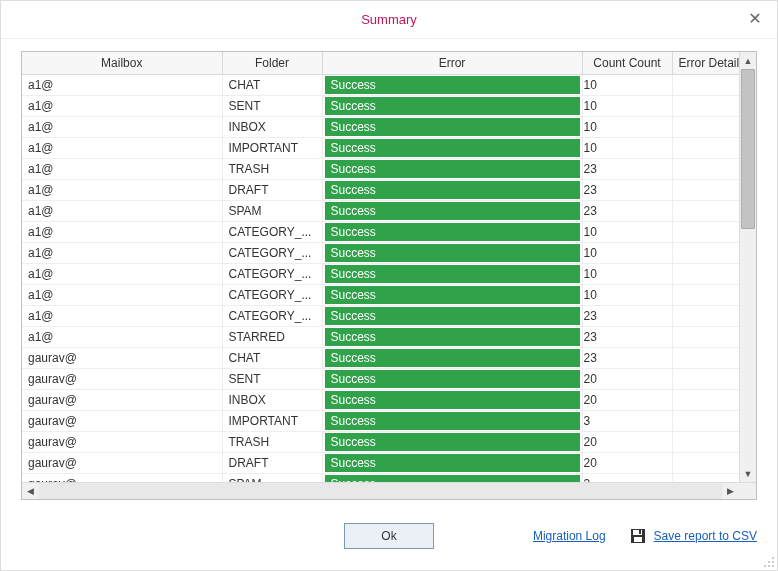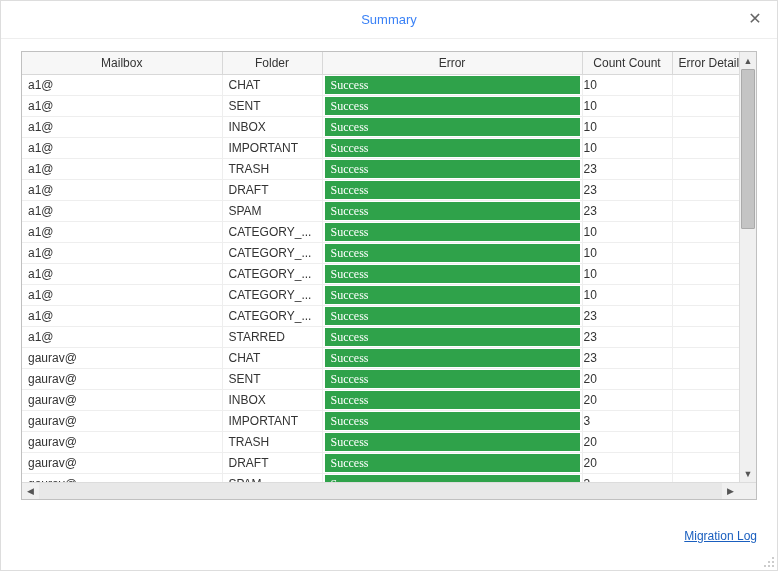--- a/index.html
+++ b/index.html
@@ -15,21 +15,21 @@
     .titlebar {
       height: 38px;
       display: flex;
       align-items: center;
       justify-content: center;
       position: relative;
       border-bottom: 1px solid #eee;
     }
     .titlebar .title {
       font-size: 13px;
-      color: #3b82f6;
+      color: #be185d;
       text-align: center;
     }
     .titlebar .close {
       position: absolute;
       right: 12px;
       top: 8px;
       font-size: 16px;
       color: #666;
       cursor: pointer;
       width: 20px;
@@ -85,21 +85,20 @@
       border-right: 1px solid #eee;
       height: 21px;
       white-space: nowrap;
       overflow: hidden;
       text-overflow: ellipsis;
       color: #333;
       vertical-align: middle;
     }
     td.status-cell {
       padding: 1px 2px;
-      font-family: Liberation Serif, serif;
     }
     .status-badge {
       background: #2fa24a;
       color: #fff;
       padding: 2px 6px;
       display: block;
       height: 18px;
       line-height: 15px;
     }
     td.count-cell { padding-left: 1px; }
@@ -415,21 +414,33 @@
   </div>
   <div class="hscroll">
     <div class="arrow">◀</div>
     <div class="track"></div>
     <div class="arrow">▶</div>
     <div class="corner"></div>
   </div>
 </div>
 
 <div class="footer">
+  <button class="ok-btn">Ok</button>
   <a class="link">Migration Log</a>
+  <div class="save-group">
+    <span class="save-icon">
+      <svg width="16" height="16" viewBox="0 0 16 16">
+        <rect x="1" y="1" width="14" height="14" fill="#333"></rect>
+        <rect x="3" y="2" width="9" height="5" fill="#fff"></rect>
+        <rect x="4" y="9" width="8" height="5" fill="#fff"></rect>
+        <rect x="9" y="2" width="2" height="4" fill="#333"></rect>
+      </svg>
+    </span>
+    <a class="link">Save report to CSV</a>
+  </div>
 </div>
 
 <div class="resize-grip">
   <svg width="12" height="12" viewBox="0 0 12 12">
     <circle cx="10" cy="2" r="1" fill="#bbb"></circle>
     <circle cx="6" cy="6" r="1" fill="#bbb"></circle>
       <circle cx="10" cy="6" r="1" fill="#bbb"></circle>
     <circle cx="2" cy="10" r="1" fill="#bbb"></circle>
       <circle cx="6" cy="10" r="1" fill="#bbb"></circle>
       <circle cx="10" cy="10" r="1" fill="#bbb"></circle>

